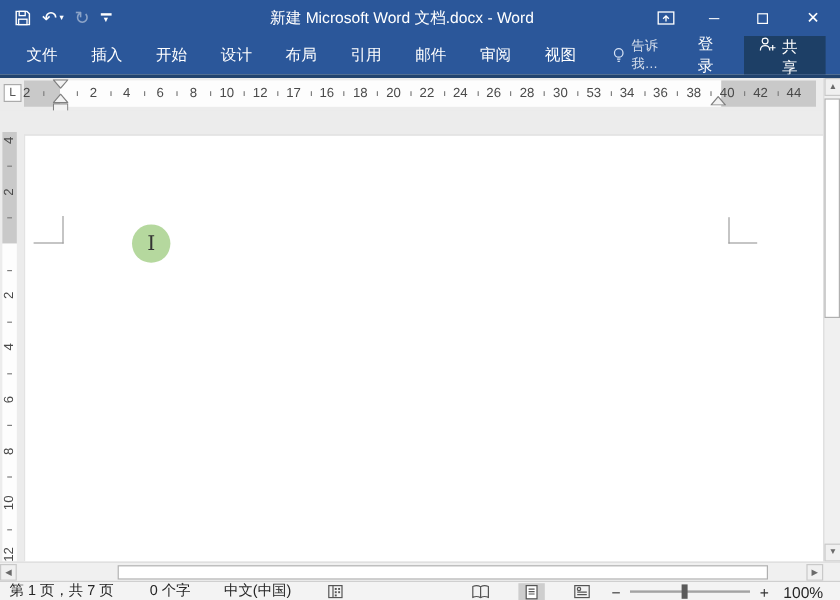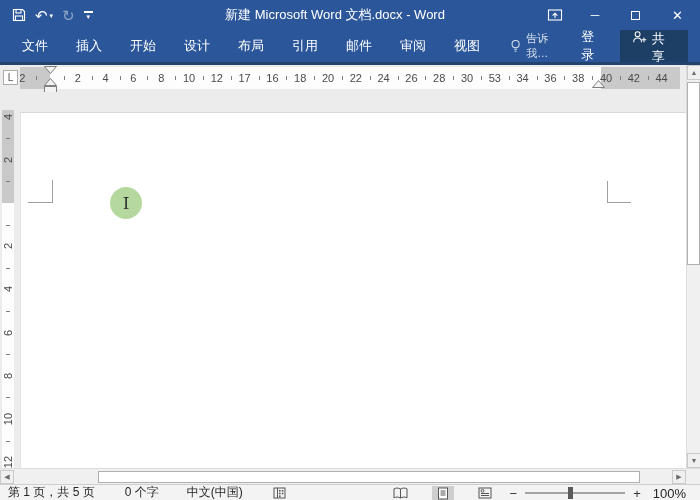--- a/index.html
+++ b/index.html
@@ -260,21 +260,21 @@
     <div class="scroll-btn" style="bottom:0;top:auto;">▼</div>
   </div>
 
   <div class="hscroll">
     <div class="hbtn" style="left:0;">◀</div>
     <div class="hthumb"></div>
     <div class="hbtn" style="left:672px;">▶</div>
   </div>
 
   <div class="statusbar">
-    <span class="st-item st-page">第 1 页，共 5 页</span>
+    <span class="st-item st-page">第 1 页，共 7 页</span>
     <span class="st-item st-words">0 个字</span>
     <span class="st-item st-lang">中文(中国)</span>
     <span class="st-item st-ime">
       <svg width="13" height="12" viewBox="0 0 13 12">
         <rect x="1" y="1" width="11" height="10" fill="none" stroke="#555" stroke-width="1"></rect>
         <path d="M4.5 1 v10" stroke="#555" stroke-width="1"></path>
         <rect x="6" y="3" width="1.6" height="1.6" fill="#555"></rect>
           <rect x="8.8" y="3" width="1.6" height="1.6" fill="#555"></rect>
         <rect x="6" y="5.7" width="1.6" height="1.6" fill="#555"></rect>
           <rect x="8.8" y="5.7" width="1.6" height="1.6" fill="#555"></rect>

